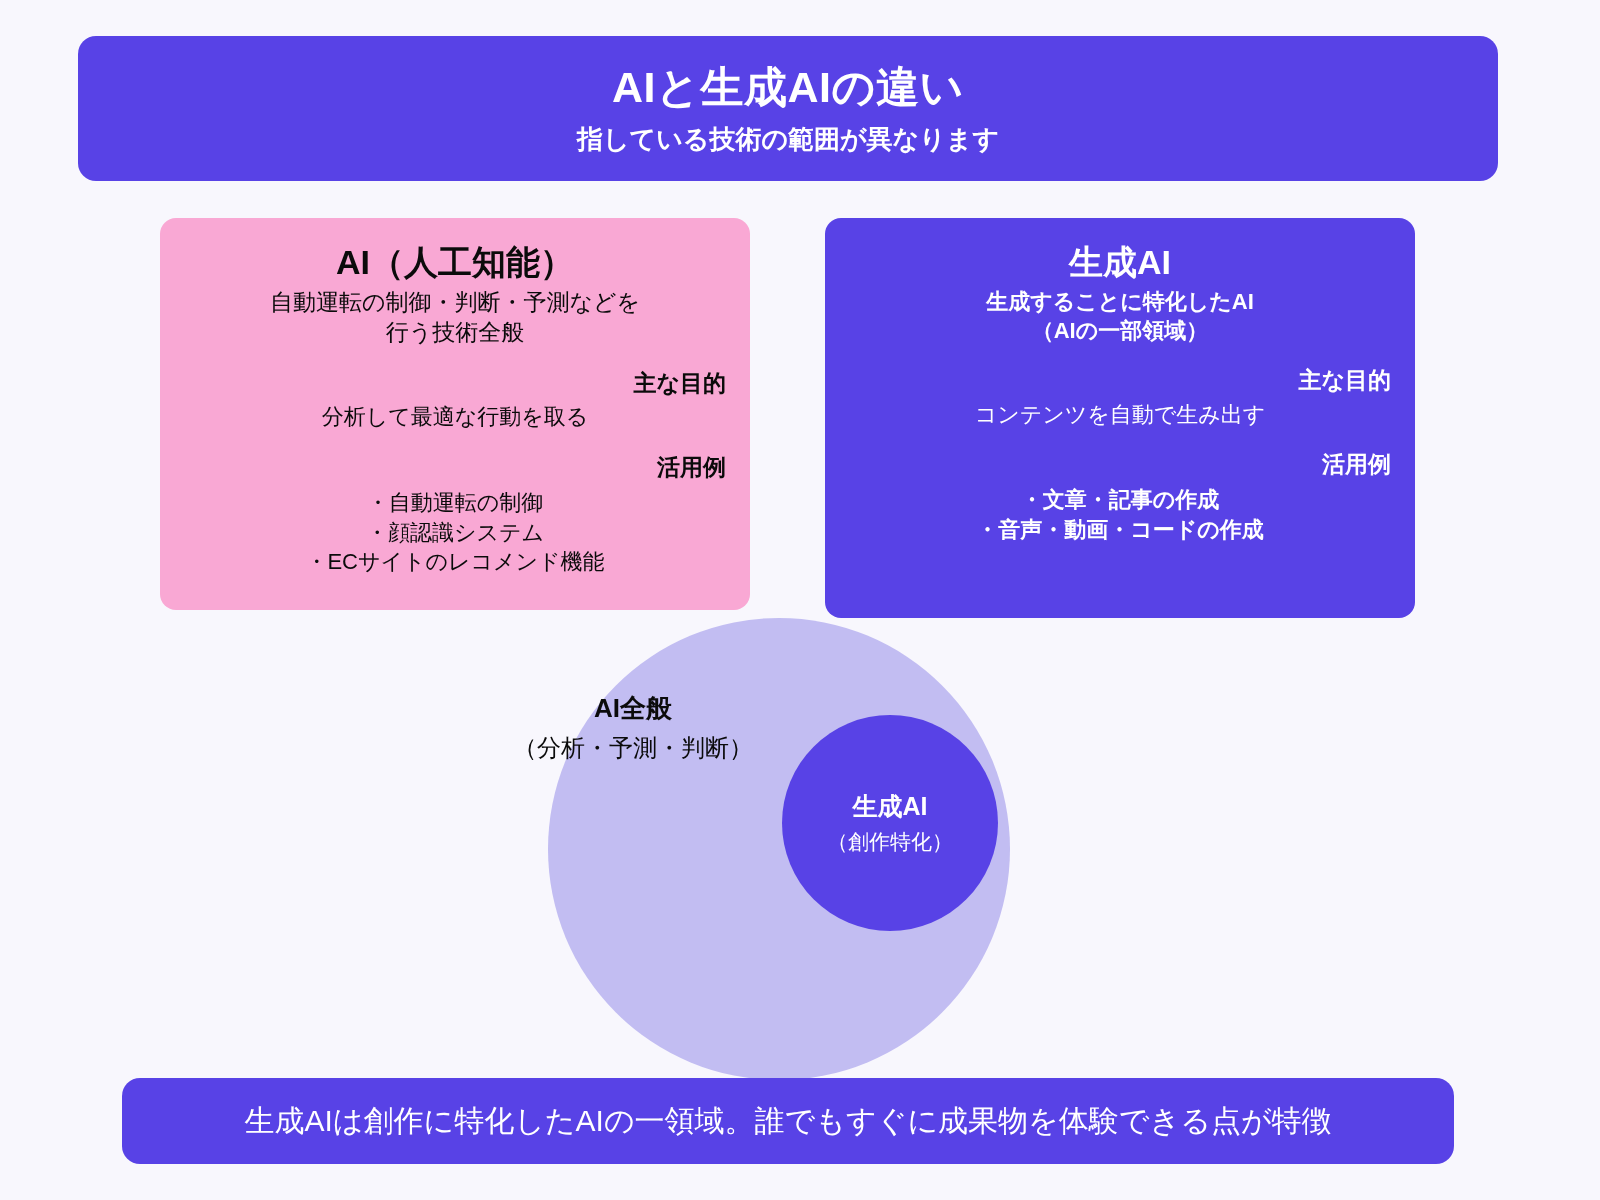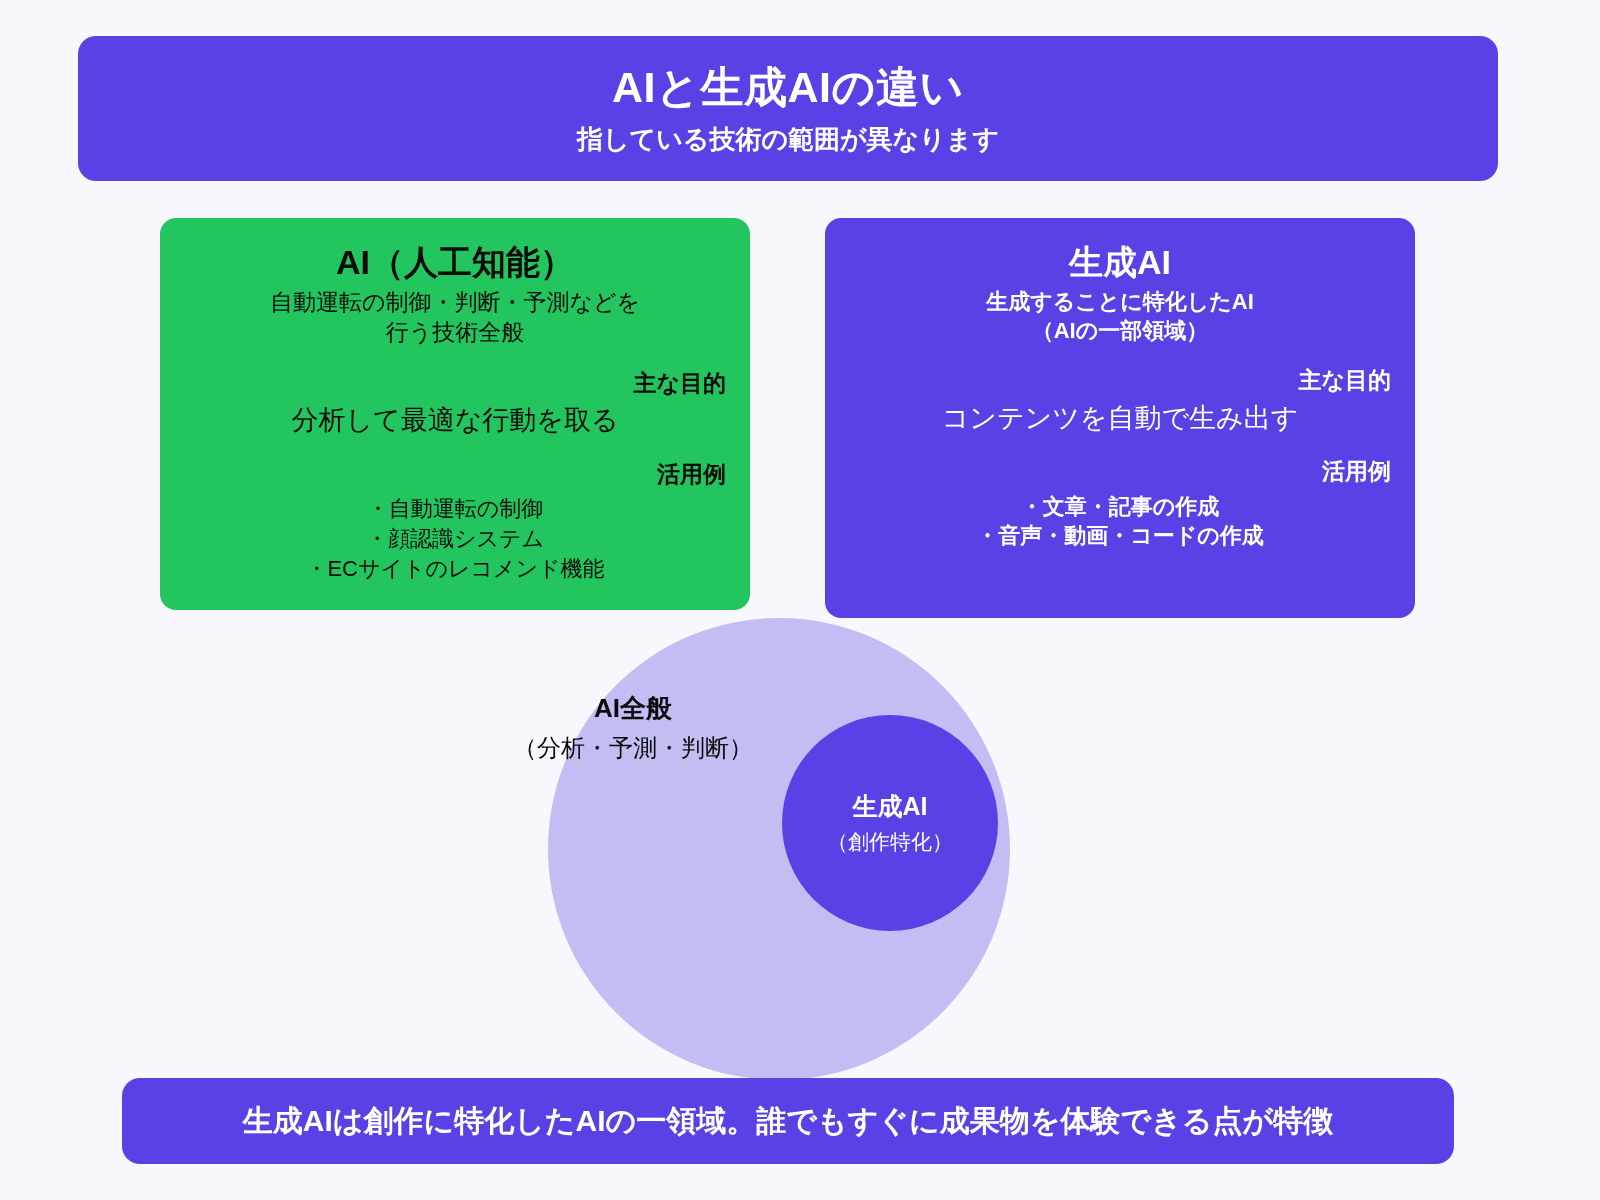--- a/index.html
+++ b/index.html
@@ -56,21 +56,21 @@
     top: 218px;
     width: 590px;
     border-radius: 16px;
     box-sizing: border-box;
     padding: 20px 24px 22px;
     text-align: center;
   }
   .card-left {
     left: 160px;
     height: 392px;
-    background: #22c55e;
+    background: #f9a8d4;
     color: #0b0b0b;
   }
   .card-right {
     left: 825px;
     height: 400px;
     background: #5842e6;
     color: #ffffff;
   }
   .card-title {
     font-size: 34px;
@@ -87,21 +87,21 @@
   .card-right .card-lead { font-weight: 700; font-size: 22px; }
   .section-label {
     font-size: 23px;
     font-weight: 700;
     margin-top: 22px;
     margin-bottom: 6px;
     line-height: 1.2;
     text-align: right;
   }
   .section-body {
-    font-size: 27px;
+    font-size: 22px;
     line-height: 1.3;
     margin: 2px;
   }
   .card-left .section-body { font-weight: 400; }
   .card-right .section-body { font-weight: 400; }
   .bullets {
     list-style: none;
     margin: 4px 0 12px;
     padding: 0;
     font-size: 22px;
@@ -192,21 +192,21 @@
     background: #5842e6;
     border-radius: 18px;
     display: flex;
     align-items: center;
     justify-content: center;
     z-index: 5;
     box-sizing: border-box;
   }
   .footer-text {
     font-size: 30px;
-    font-weight: 700;
+    font-weight: 400;
     color: #ffffff;
     line-height: 1.2;
     white-space: nowrap;
   }
 </style>
 </head>
 <body>
 
 <div class="stage">
 

